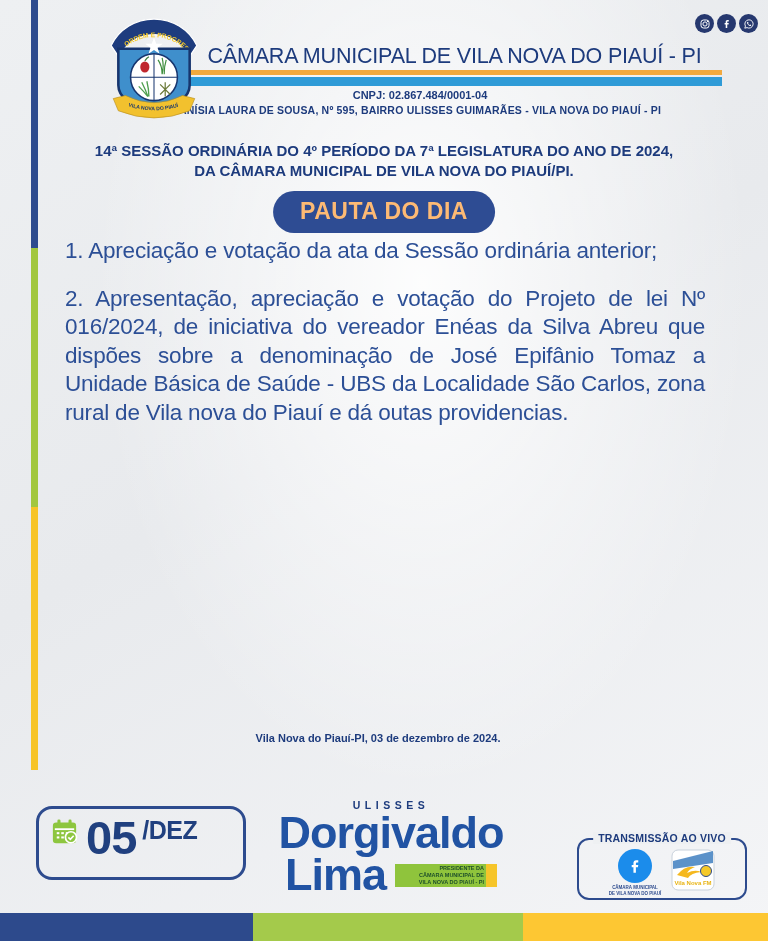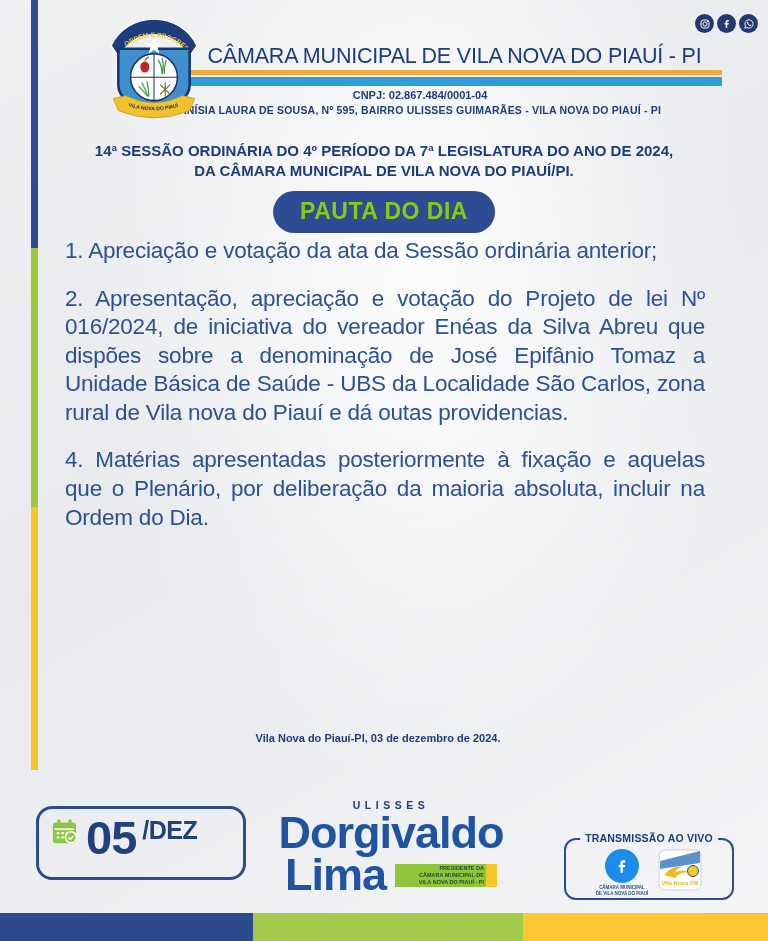--- a/index.html
+++ b/index.html
@@ -30,21 +30,21 @@
     font-size:21.5px;font-weight:normal;color:#1d3b7d;letter-spacing:-.2px;white-space:nowrap;}
   .h-cnpj{position:absolute;left:118px;top:89px;width:604px;text-align:center;
     font-size:11px;font-weight:bold;color:#1d3b7d;}
   .h-addr{position:absolute;left:118px;top:104px;width:604px;text-align:center;
     font-size:10.5px;font-weight:bold;color:#1d3b7d;letter-spacing:.2px;}
 
   
   .sess{position:absolute;left:40px;top:141px;width:688px;text-align:center;
     font-size:15px;font-weight:bold;color:#1d3b7d;line-height:1.3;}
   .badge{position:absolute;top:191px;left:50%;transform:translateX(-50%);
-    background:#2e4c93;color:#84cc16;font-size:23px;font-weight:bold;letter-spacing:.5px;
+    background:#2e4c93;color:#fdba74;font-size:23px;font-weight:bold;letter-spacing:.5px;
     padding:7px 27px 8px;border-radius:22px;}
 
   
   .agenda{position:absolute;left:65px;top:237px;width:640px;}
   .agenda p{margin:0 0 19px;font-size:22.5px;line-height:1.27;color:#2c4f96;
     text-align:justify;letter-spacing:-.2px;}
   .dateline{position:absolute;left:0;top:732px;width:756px;text-align:center;
     font-size:11px;font-weight:bold;color:#1d3b7d;}
 
   
@@ -67,21 +67,21 @@
   .d-accent2{position:absolute;left:-10px;top:30px;width:9px;height:15px;background:#f8c820;z-index:-2;}
   .ver-row2{display:flex;justify-content:center;align-items:center;margin-top:-1px;}
   .ver-last{font-size:45px;font-weight:bold;color:#2153a3;line-height:.95;letter-spacing:-1px;}
   .ver-band{margin-left:9px;width:102px;height:23px;
     background:linear-gradient(to right,#8fc43c 0 89%,#f6c52a 89% 100%);
     display:flex;align-items:center;justify-content:flex-end;}
   .ver-band span{display:block;font-size:5.5px;font-weight:bold;color:#1d4f2a;
     line-height:1.25;text-align:right;padding-right:13px;white-space:pre-line;}
 
   
-  .live{position:absolute;left:564px;top:838px;width:170px;height:62px;
+  .live{position:absolute;left:577px;top:838px;width:170px;height:62px;
     border:2px solid #2d4b8e;border-radius:12px;}
   .live-label{position:absolute;top:-8px;left:50%;transform:translateX(-50%);
     background:#eef0f2;padding:0 5px;font-size:10.5px;font-weight:bold;color:#1d3b7d;
     white-space:nowrap;letter-spacing:.2px;}
   .live-row{display:flex;align-items:flex-start;justify-content:center;gap:10px;padding-top:9px;}
   .fbwrap{display:flex;flex-direction:column;align-items:center;}
   .fbcirc{width:34px;height:34px;border-radius:50%;background:#1b8ceb;
     display:flex;align-items:center;justify-content:center;}
   .fbcap{margin-top:2px;font-size:4.5px;font-weight:bold;color:#2d4b8e;
     text-align:center;line-height:1.3;white-space:pre-line;}
@@ -163,21 +163,20 @@
 
   <div class="sess">
     <div>14ª SESSÃO ORDINÁRIA DO 4º PERÍODO DA 7ª LEGISLATURA DO ANO DE 2024,</div>
     <div>DA CÂMARA MUNICIPAL DE VILA NOVA DO PIAUÍ/PI.</div>
   </div>
   <div class="badge">PAUTA DO DIA</div>
 
   <div class="agenda">
     <p>1. Apreciação e votação da ata da Sessão ordinária anterior;</p>
     <p>2. Apresentação, apreciação e votação do Projeto de lei Nº 016/2024, de iniciativa do vereador Enéas da Silva Abreu que dispões sobre a denominação de José Epifânio Tomaz a Unidade Básica de Saúde - UBS da Localidade São Carlos, zona rural de Vila nova do Piauí e dá outas providencias.</p>
-    <p>4. Matérias apresentadas posteriormente à fixação e aquelas que o Plenário, por deliberação da maioria absoluta, incluir na Ordem do Dia.</p>
   </div>
 
   <div class="dateline">Vila Nova do Piauí-PI, 03 de dezembro de 2024.</div>
 
   <div class="sched">
     <div class="sched-row1">
       <svg width="31" height="31" viewBox="0 0 24 24">
         <rect x="3" y="5" width="18" height="16" rx="2.5" fill="#8dc63f"></rect>
         <rect x="6.5" y="2.8" width="2.4" height="4.5" rx="1" fill="#8dc63f"></rect>
         <rect x="15.1" y="2.8" width="2.4" height="4.5" rx="1" fill="#8dc63f"></rect>

